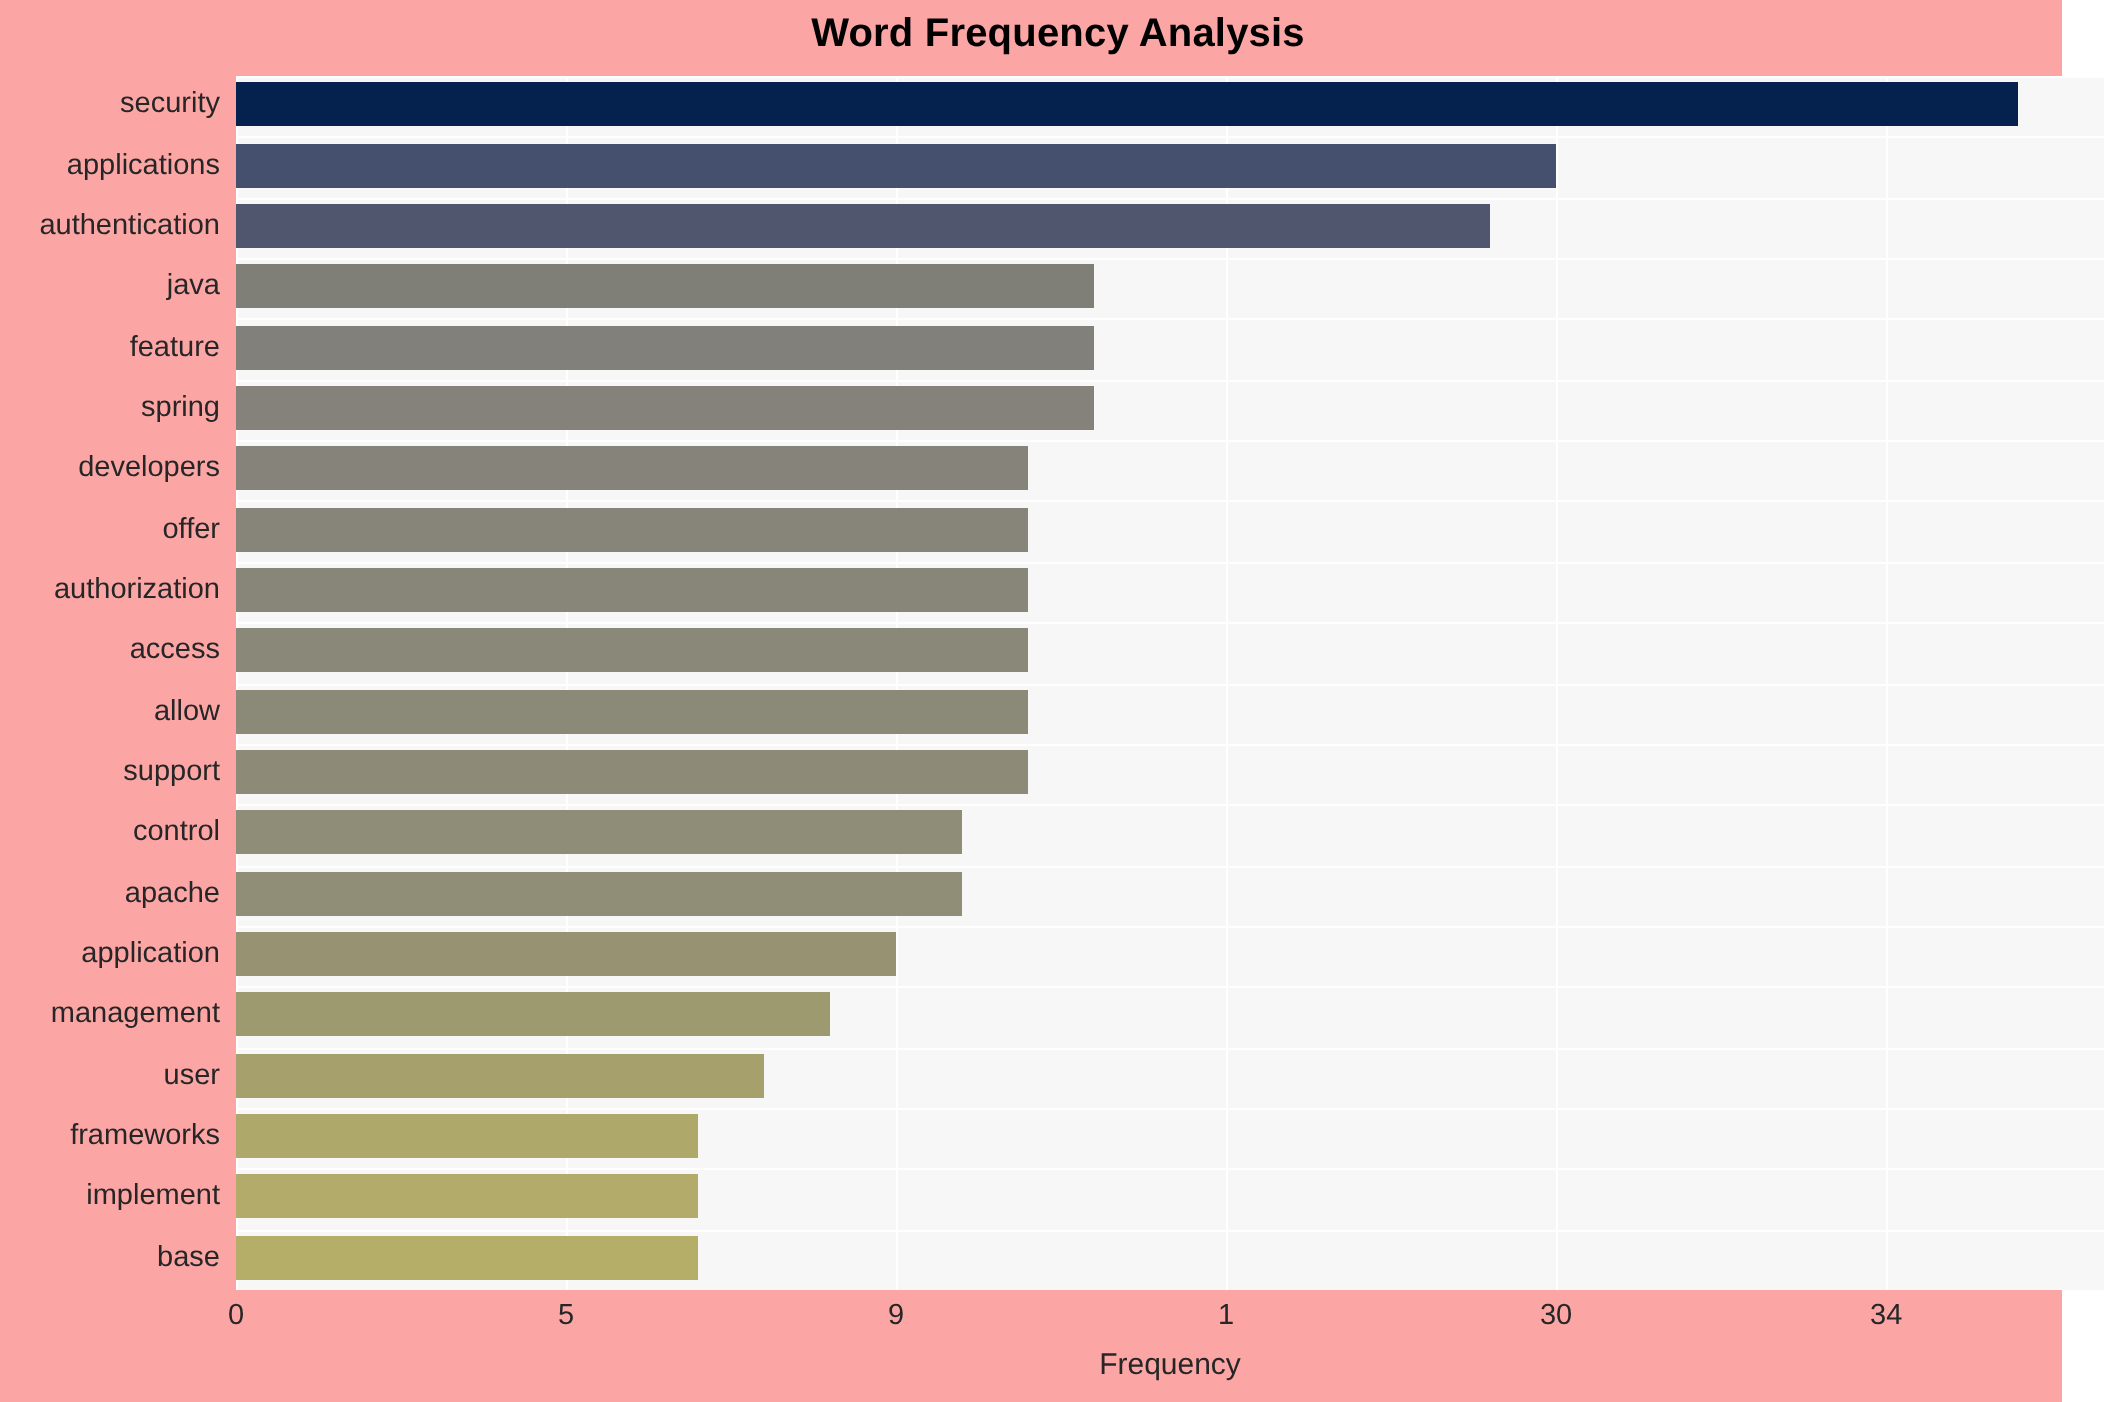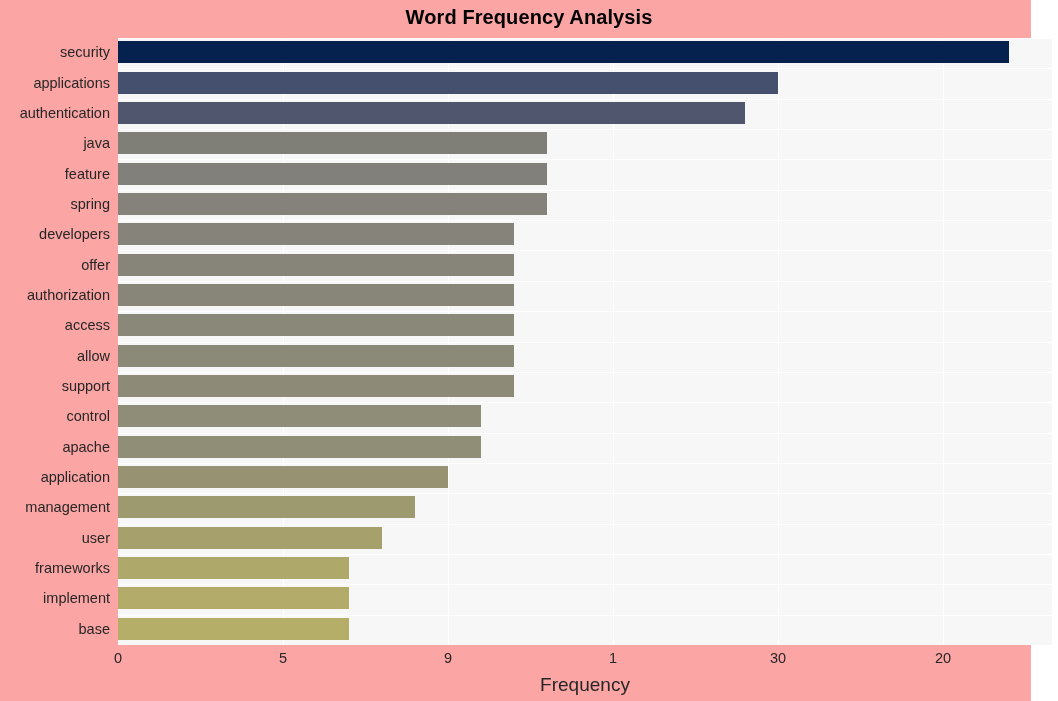--- a/index.html
+++ b/index.html
@@ -105,21 +105,21 @@
     font-size: 14.5px;
     color: #262626;
     font-family: "Liberation Sans", sans-serif;
   }
   #xlabel {
     position: absolute;
     left: 118px;
     top: 674px;
     width: 934px;
     text-align: center;
-    font-size: 19px;
+    font-size: 15px;
     color: #262626;
     font-family: "Liberation Sans", sans-serif;
   }
 </style>
 </head>
 <body>
 
 <div id="figure">
 
   <div id="chart-title">Word Frequency Analysis</div>
@@ -236,14 +236,14 @@
       </div>
     </div>
 
   <div id="xlabel">Frequency</div>
 
 <div class="xtick-label" style="left: 118px;">0</div>
     <div class="xtick-label" style="left: 283.018px;">5</div>
     <div class="xtick-label" style="left: 448.035px;">9</div>
     <div class="xtick-label" style="left: 613.053px;">1</div>
     <div class="xtick-label" style="left: 778.071px;">30</div>
-    <div class="xtick-label" style="left: 943.088px;">20</div>
+    <div class="xtick-label" style="left: 943.088px;">34</div>
   </div>
 
 </body></html>

